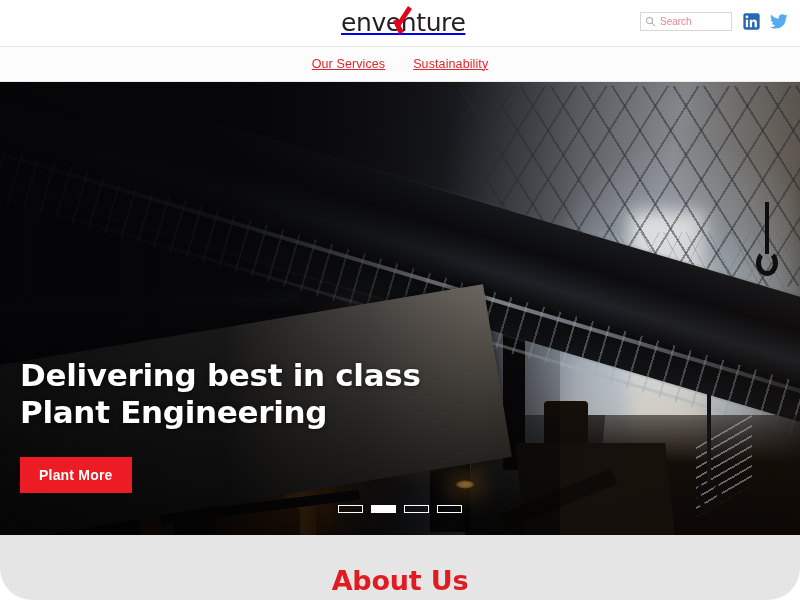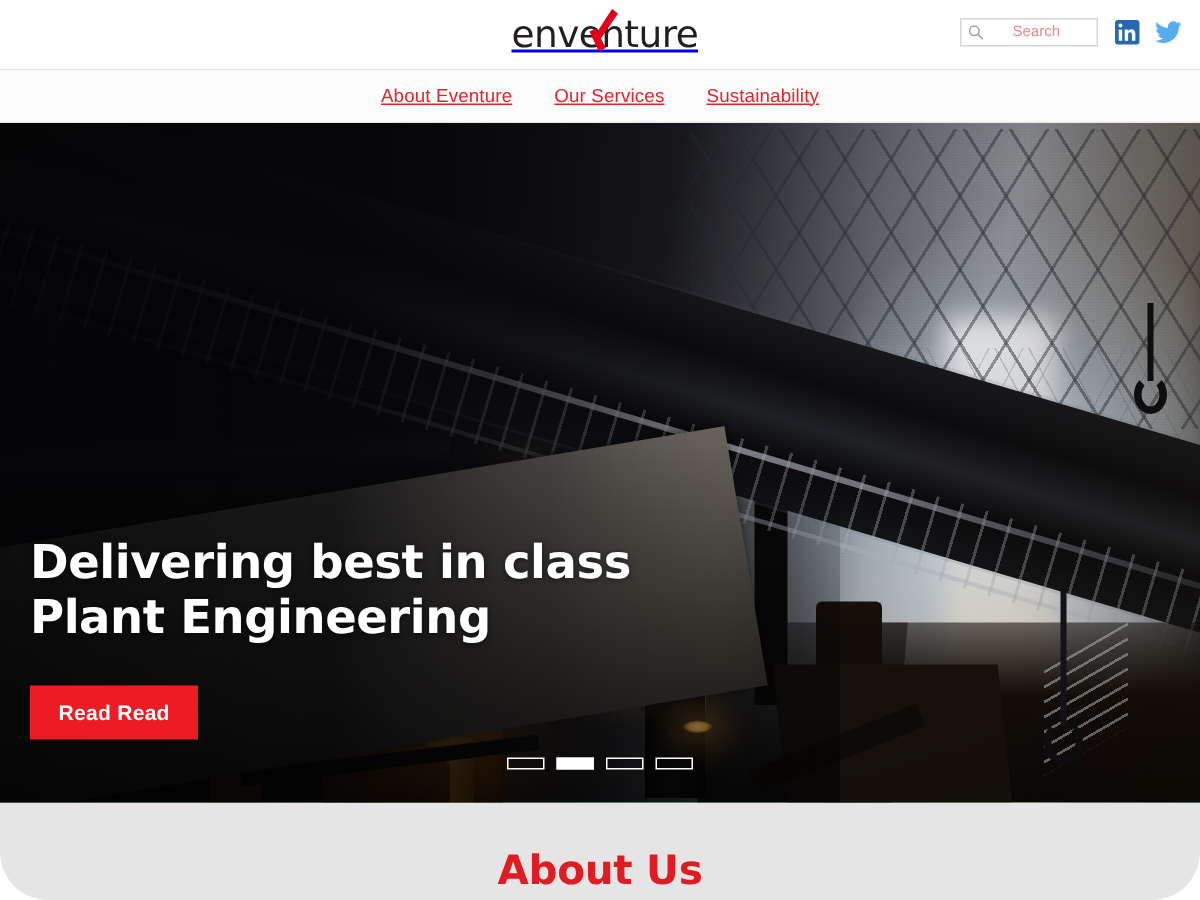--- a/index.html
+++ b/index.html
@@ -54,21 +54,21 @@
     display: flex; align-items: center;
     padding-left: 4px;
   }
   .search-icon { width: 11px; height: 11px; flex: 0 0 auto; display:block; }
   .search-input {
     border: 0; outline: 0; background: transparent;
     font-family: "Liberation Sans", sans-serif;
     font-size: 10px;
     color: #e88a8e;
     width: 70px;
-    margin-left: 19px;
+    margin-left: 4px;
     padding: 0;
   }
   .search-input::placeholder { color: #e8878c; opacity: 1; }
 
   .social { display: flex; align-items: center; gap: 10px; }
   .icon-li { width: 17px; height: 17px; display:block; }
   .icon-tw { width: 18px; height: 15px; display:block; }
 
   
   .navbar {
@@ -459,21 +459,20 @@
             <path d="M23.6 2.5c-0.86 0.39-1.79 0.65-2.76 0.77 0.99-0.6 1.75-1.55 2.11-2.68-0.93 0.55-1.96 0.95-3.05 1.17C18.99 0.83 17.74 0.25 16.35 0.25c-2.67 0-4.83 2.17-4.83 4.85 0 0.38 0.04 0.75 0.12 1.1C7.62 6.0 4.07 4.07 1.69 1.13 1.27 1.84 1.03 2.67 1.03 3.56c0 1.68 0.85 3.17 2.15 4.04-0.79-0.02-1.54-0.24-2.19-0.6v0.06c0 2.35 1.67 4.31 3.88 4.75-0.41 0.11-0.83 0.17-1.27 0.17-0.31 0-0.61-0.03-0.91-0.09 0.62 1.93 2.4 3.33 4.52 3.37-1.66 1.3-3.74 2.08-6.01 2.08-0.39 0-0.78-0.02-1.16-0.07 2.14 1.38 4.69 2.18 7.42 2.18 8.91 0 13.78-7.4 13.78-13.82 0-0.21 0-0.42-0.01-0.63 0.95-0.68 1.77-1.54 2.42-2.51z" fill="#55acee"></path>
           </svg>
         </a>
       </div>
 
     </div>
   </div>
 
   <nav class="navbar">
     <div class="nav-list">
-      <a class="nav-item" href="#">About Eventure</a>
       <a class="nav-item" href="#">Our Services</a>
       <a class="nav-item" href="#">Sustainability</a>
     </div>
   </nav>
 
   <section class="hero">
 
     <div class="hero-art" aria-hidden="true">
       <div class="scene-base"></div>
       <div class="haze"></div>
@@ -514,21 +513,21 @@
       <div class="wall-shadow"></div>
       <div class="scene-veil"></div>
       <div class="grain"></div>
       <div class="vignette"></div>
       <div class="text-scrim"></div>
     </div>
 
     <div class="hero-copy">
       <h1 class="hero-title">Delivering best in class
 Plant Engineering</h1>
-      <button class="read-more" type="button">Read Read</button>
+      <button class="read-more" type="button">Plant More</button>
     </div>
 
     <div class="dots">
       <span class="dot"></span>
       <span class="dot active"></span>
       <span class="dot"></span>
       <span class="dot"></span>
     </div>
 
   </section>

